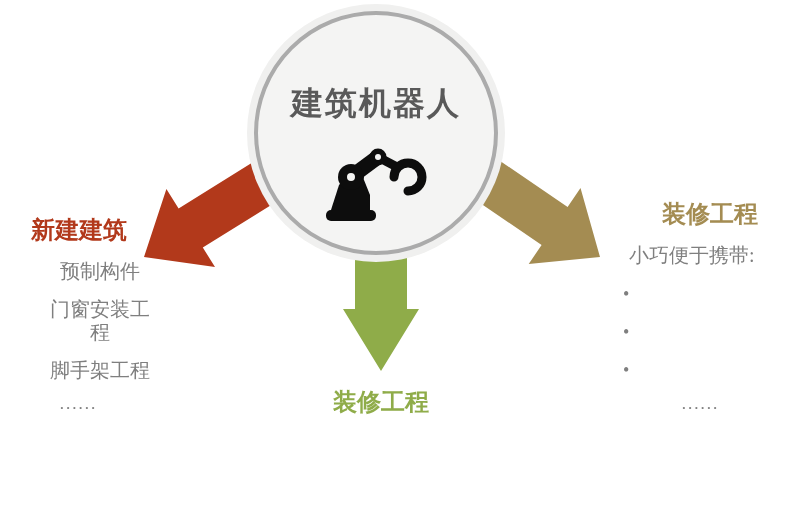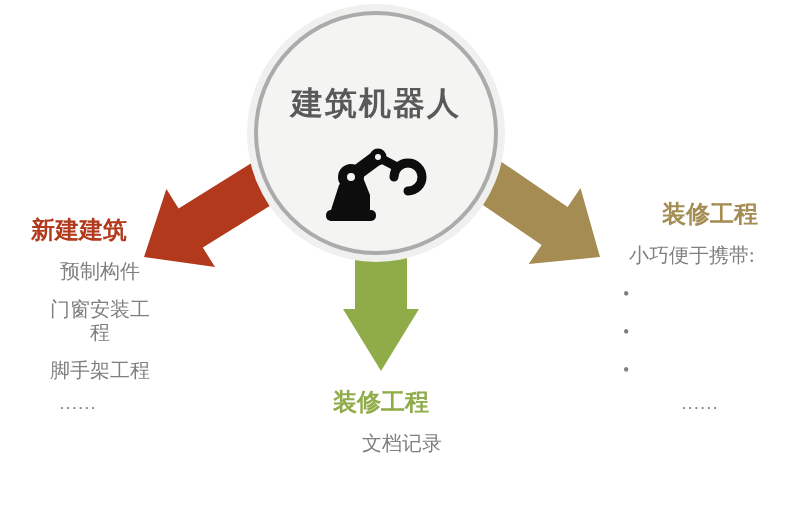--- a/index.html
+++ b/index.html
@@ -73,21 +73,20 @@
   <div class="col col-left">
     <div class="sec-title red">新建建筑</div>
     <p class="item">预制构件</p>
     <p class="item">门窗安装工程</p>
     <p class="item">脚手架工程</p>
     <p class="dots">......</p>
   </div>
 
   <div class="col col-bottom">
     <div class="sec-title green">装修工程</div>
-    <p class="item">文档记录</p>
   </div>
 
   <div class="col col-right">
     <div class="sec-title tan">装修工程</div>
     <p class="subtitle">小巧便于携带:</p>
     <ul class="blist">
       <li>
         <span class="bullet">•</span>
       </li>
       <li>

